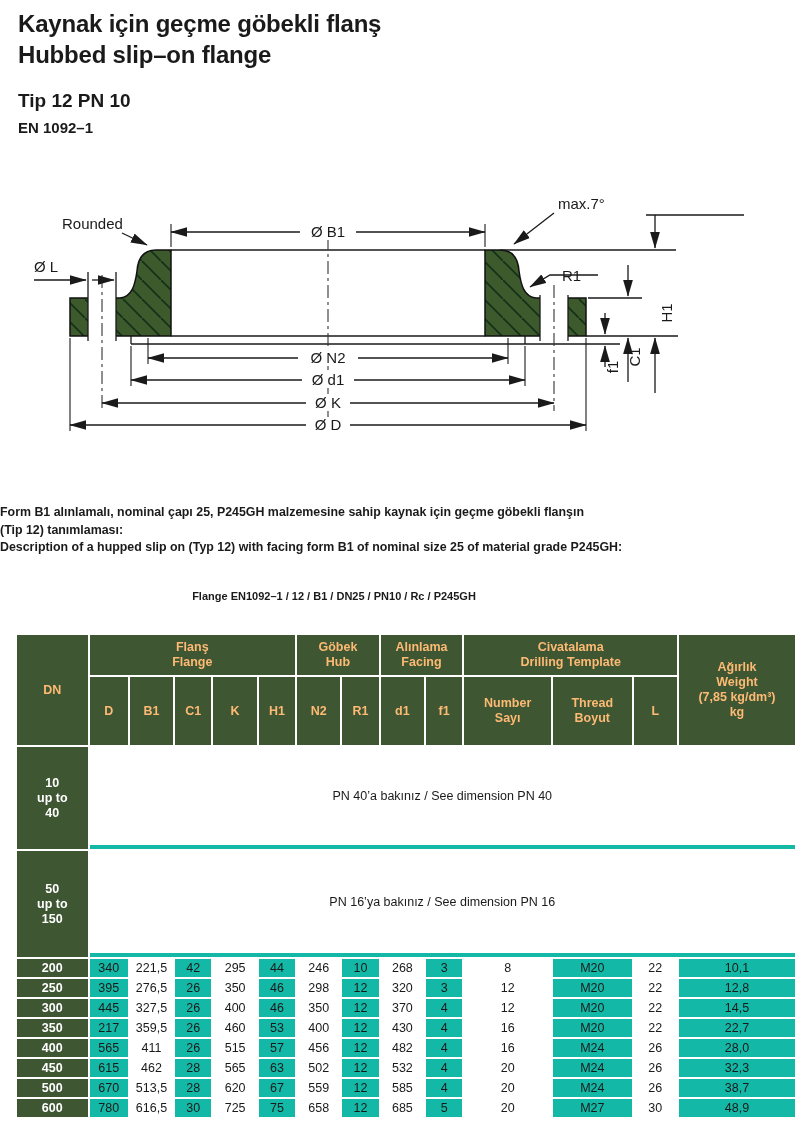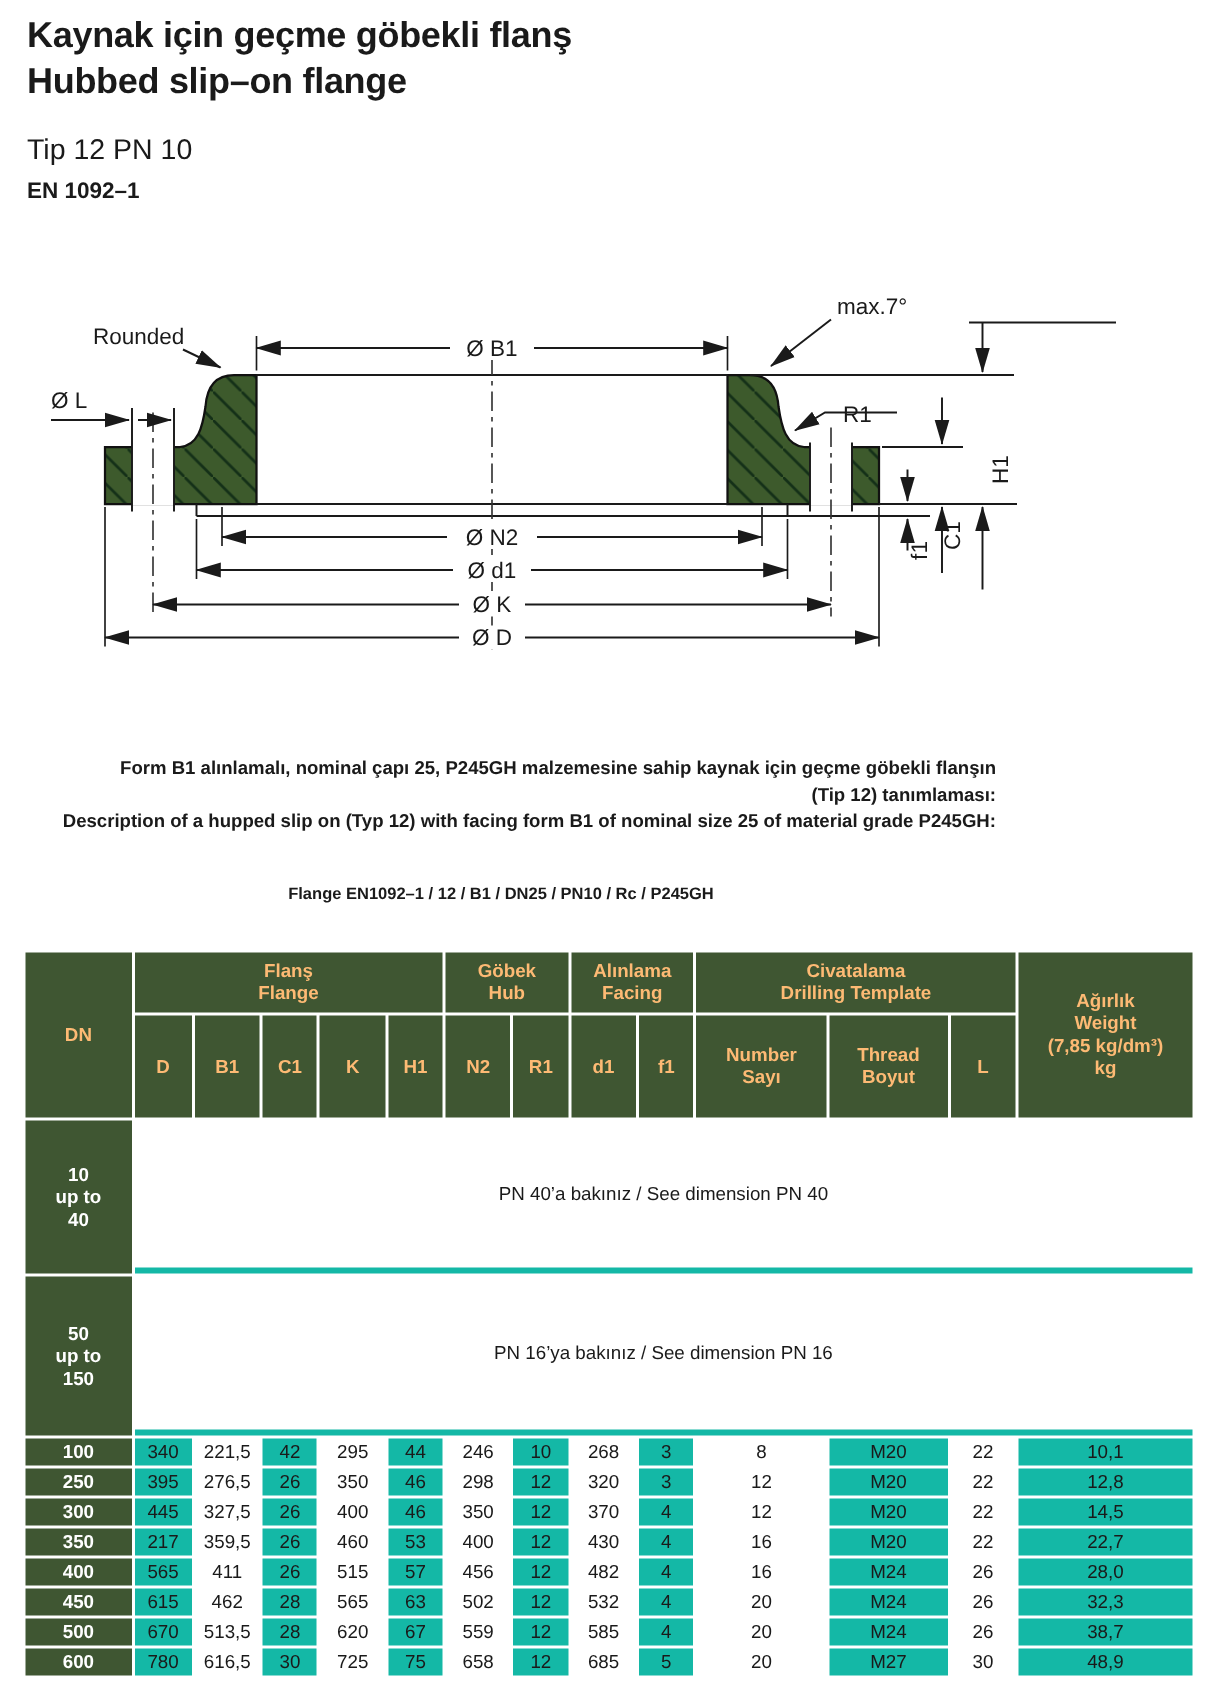--- a/index.html
+++ b/index.html
@@ -2,26 +2,26 @@
 <html><head>
 <meta charset="utf-8">
 <style>
   * { margin:0; padding:0; box-sizing:border-box; }
   html,body { background:#fff; }
   body { font-family:"Liberation Sans", sans-serif; color:#1a1a1a; }
   .page { position:relative; width:812px; height:1136px; background:#fff; overflow:hidden; }
 
   .titles { position:absolute; left:18px; top:8px; }
   .title-line { font-size:24px; font-weight:bold; line-height:31px; letter-spacing:-0.2px; }
-  .type-label { position:absolute; left:18px; top:90px; font-size:19px; font-weight:normal; }
+  .type-label { position:absolute; left:18px; top:90px; font-size:19px; font-weight:bold; }
   .std-label  { position:absolute; left:18px; top:119px; font-size:15px; font-weight:bold; }
 
   .diagram { position:absolute; left:28px; top:185px; }
 
-  .desc { position:absolute; left:0; top:504px; width:664px; text-align:right;
+  .desc { position:absolute; left:0; top:504px; width:664px; text-align:left;
           font-size:12.4px; font-weight:bold; line-height:17.5px; }
   .table-title { position:absolute; left:0; top:590px; width:668px; text-align:center;
           font-size:11px; font-weight:bold; }
 
   table.flange { position:absolute; left:15px; top:633px; width:782px;
           border-collapse:separate; border-spacing:2px; table-layout:fixed; }
   table.flange td { text-align:center; vertical-align:middle; padding:0;
           font-size:12.5px; line-height:15px; }
   td.hdr { background:#3F5632; color:#fdba74; font-weight:bold; white-space:pre-line; }
   td.dnh { font-size:13.5px;margin-left:32px; }
@@ -212,21 +212,21 @@
     </tr>
     <tr class="note-row-2">
       <td class="dncell">50
 up to
 150</td>
       <td class="note" colspan="13">PN 16’ya bakınız / See dimension PN 16</td>
     </tr>
     </tbody>
       <tbody class="data">
         <tr>
-          <td class="dncell">100</td>
+          <td class="dncell">200</td>
           <td class="g">340</td>
           <td class="w">221,5</td>
           <td class="g">42</td>
           <td class="w">295</td>
           <td class="g">44</td>
           <td class="w">246</td>
           <td class="g">10</td>
           <td class="w">268</td>
           <td class="g">3</td>
           <td class="w">8</td>

